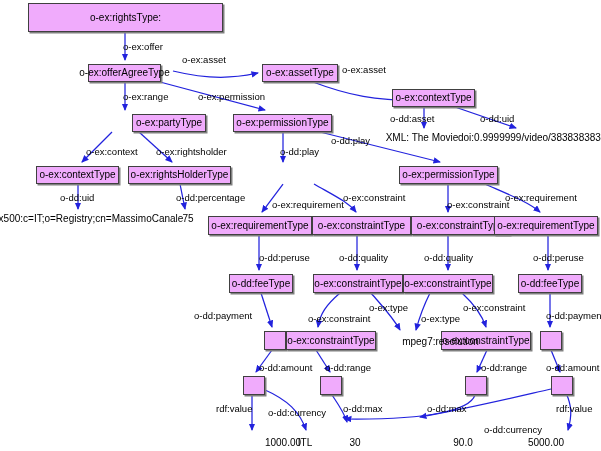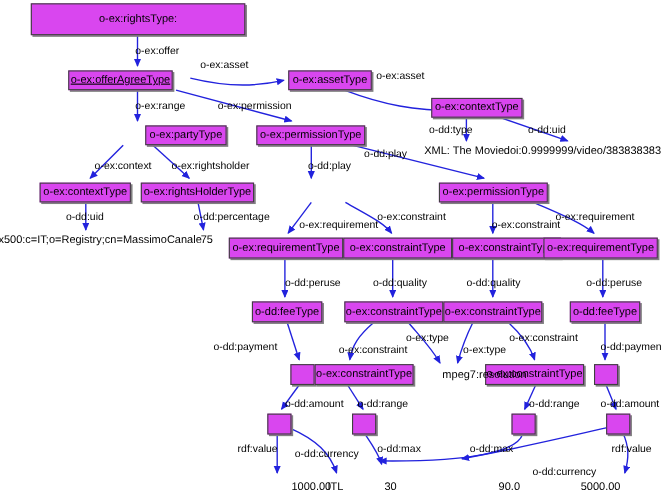--- a/index.html
+++ b/index.html
@@ -20,21 +20,21 @@
     position: absolute;
     left: 0; top: 0;
     width: 601px;
     height: 451px;
     pointer-events: none;
   }
   .node {
     position: absolute;
     box-sizing: border-box;
     border: 1px solid #404040;
-    background: #d946ef;
+    background: #f0abfc;
     color: #000000;
     font-size: 10px;
     line-height: 12px;
     text-align: center;
     white-space: pre;
     box-shadow: 1.5px 1.5px 0 0 #808080;
     display: flex;
     align-items: center;
     justify-content: center;
     z-index: 3;
@@ -113,21 +113,21 @@
         <path d="M263,389 C288,400 300,412 306,430" marker-end="url(#arrow)" stroke="#2222dd"></path>
         <path d="M330,392 C338,404 344,412 347,422" marker-end="url(#arrow)" stroke="#2222dd"></path>
         <path d="M475,395 C470,410 430,420 345,419" marker-end="url(#arrow)" stroke="#2222dd"></path>
         <path d="M551,389 C520,396 470,408 420,417" marker-end="url(#arrow)" stroke="#2222dd"></path>
         <path d="M566,393 C572,406 572,416 568,430" marker-end="url(#arrow)" stroke="#2222dd"></path>
       </g>
   </svg>
 
   <div id="nodes-layer">
       <div class="node multiline" style="left: 28px; top: 3px; width: 195px; height: 29px;"><span>o-ex:rightsType:</span></div>
-      <div class="node" style="left: 62px; top: 64px; width: 95px; height: 18px; text-decoration: underline;">o-ex:offerAgreeType</div>
+      <div class="node" style="left: 88px; top: 64px; width: 73px; height: 18px;">o-ex:offerAgreeType</div>
       <div class="node" style="left: 262px; top: 64px; width: 76px; height: 18px;">o-ex:assetType</div>
       <div class="node" style="left: 392px; top: 89px; width: 83px; height: 18px;">o-ex:contextType</div>
       <div class="node" style="left: 88px; top: 114px; width: 74px; height: 18px; margin-left: 44px;">o-ex:partyType</div>
       <div class="node" style="left: 233px; top: 114px; width: 99px; height: 18px;">o-ex:permissionType</div>
       <div class="node" style="left: 36px; top: 166px; width: 83px; height: 18px;">o-ex:contextType</div>
       <div class="node" style="left: 128px; top: 166px; width: 103px; height: 18px;">o-ex:rightsHolderType</div>
       <div class="node" style="left: 399px; top: 166px; width: 99px; height: 18px;">o-ex:permissionType</div>
       <div class="node" style="left: 208px; top: 216px; width: 104px; height: 19px;">o-ex:requirementType</div>
       <div class="node" style="left: 312px; top: 216px; width: 99px; height: 19px;">o-ex:constraintType</div>
       <div class="node" style="left: 411px; top: 216px; width: 99px; height: 19px;">o-ex:constraintType</div>
@@ -156,21 +156,21 @@
       <div class="literal" style="left: 345px; top: 437px; width: 20px;">30</div>
       <div class="literal" style="left: 450px; top: 437px; width: 26px;">90.0</div>
       <div class="literal" style="left: 522px; top: 437px; width: 48px;">5000.00</div>
     </div>
   <div id="edge-labels-layer">
       <div class="edge-label" style="left: 123px; top: 41px;">o-ex:offer</div>
       <div class="edge-label" style="left: 182px; top: 54px;">o-ex:asset</div>
       <div class="edge-label" style="left: 342px; top: 64px;">o-ex:asset</div>
       <div class="edge-label" style="left: 123px; top: 91px;">o-ex:range</div>
       <div class="edge-label" style="left: 198px; top: 91px;">o-ex:permission</div>
-      <div class="edge-label" style="left: 390px; top: 113px;">o-dd:type</div>
+      <div class="edge-label" style="left: 390px; top: 113px;">o-dd:asset</div>
       <div class="edge-label" style="left: 480px; top: 113px;">o-dd:uid</div>
       <div class="edge-label" style="left: 86px; top: 146px;">o-ex:context</div>
       <div class="edge-label" style="left: 156px; top: 146px;">o-ex:rightsholder</div>
       <div class="edge-label" style="left: 280px; top: 146px;">o-dd:play</div>
       <div class="edge-label" style="left: 331px; top: 135px;">o-dd:play</div>
       <div class="edge-label" style="left: 60px; top: 192px;">o-dd:uid</div>
       <div class="edge-label" style="left: 176px; top: 192px;">o-dd:percentage</div>
       <div class="edge-label" style="left: 272px; top: 199px;">o-ex:requirement</div>
       <div class="edge-label" style="left: 343px; top: 192px;">o-ex:constraint</div>
       <div class="edge-label" style="left: 447px; top: 199px;">o-ex:constraint</div>

